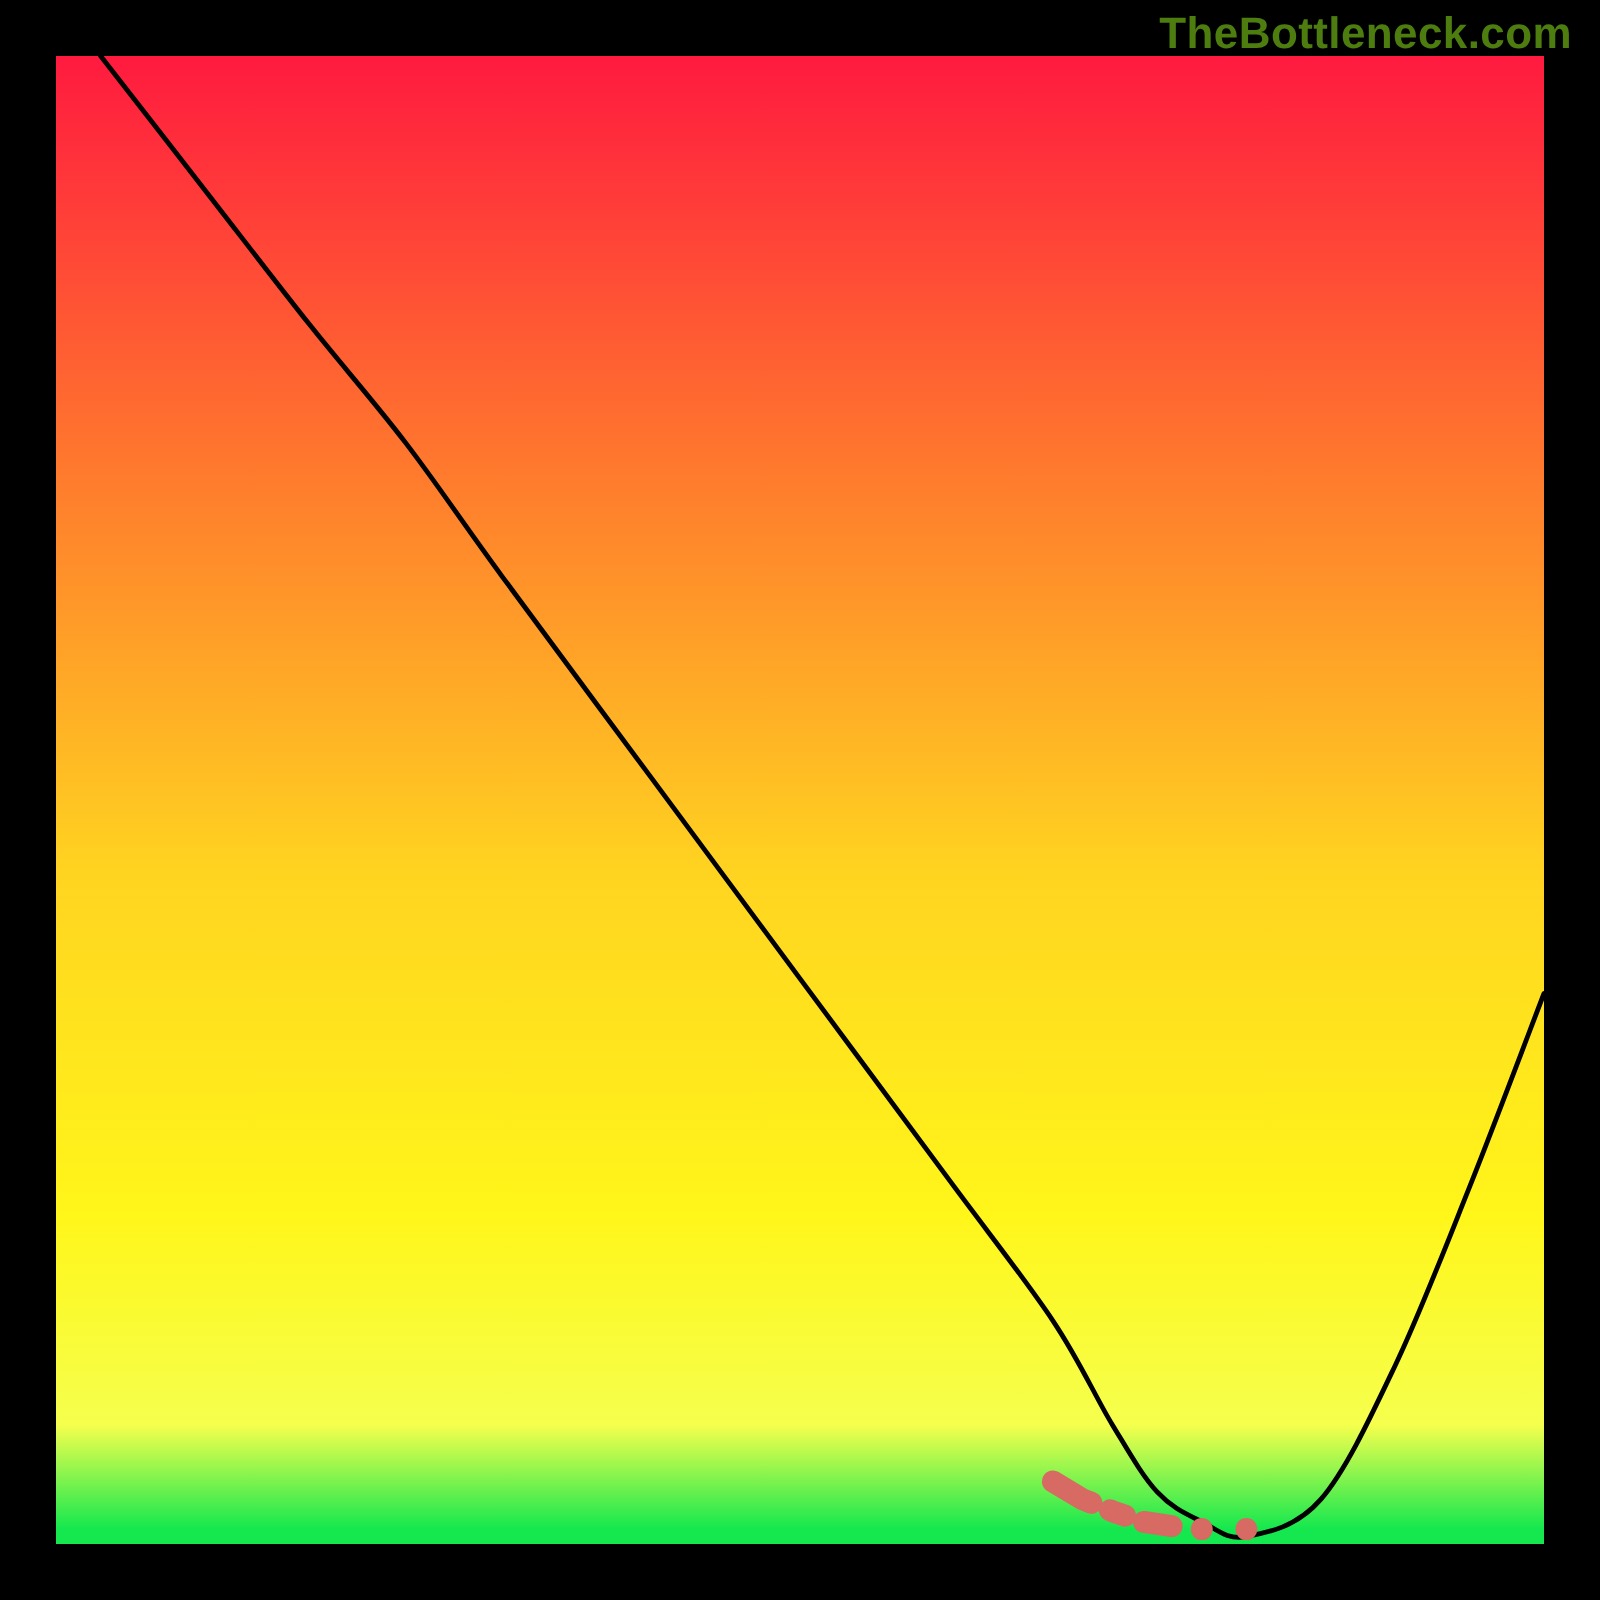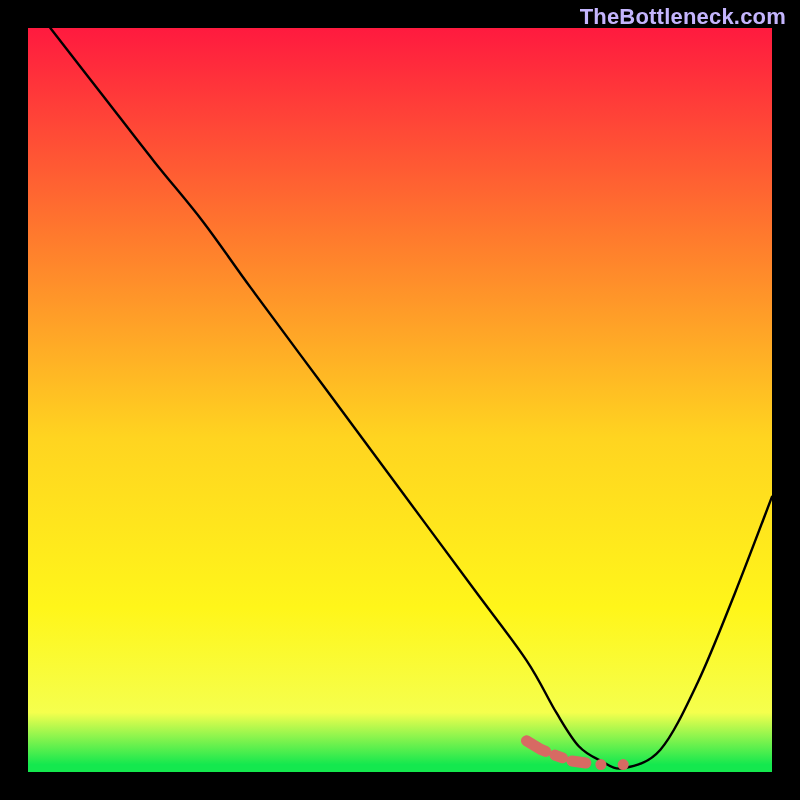--- a/index.html
+++ b/index.html
@@ -14,21 +14,21 @@
   .outer {
     position: relative;
     width: 800px;
     height: 800px;
     background: #000;
   }
   .watermark {
     position: absolute;
     top: 4px;
     right: 14px;
-    color: #c4b5fd;
+    color: #4d7c0f;
     font-size: 22px;
     font-weight: 600;
     letter-spacing: 0.2px;
     user-select: none;
   }
   .plot {
     position: absolute;
     left: 28px;
     top: 28px;
     width: 744px;

